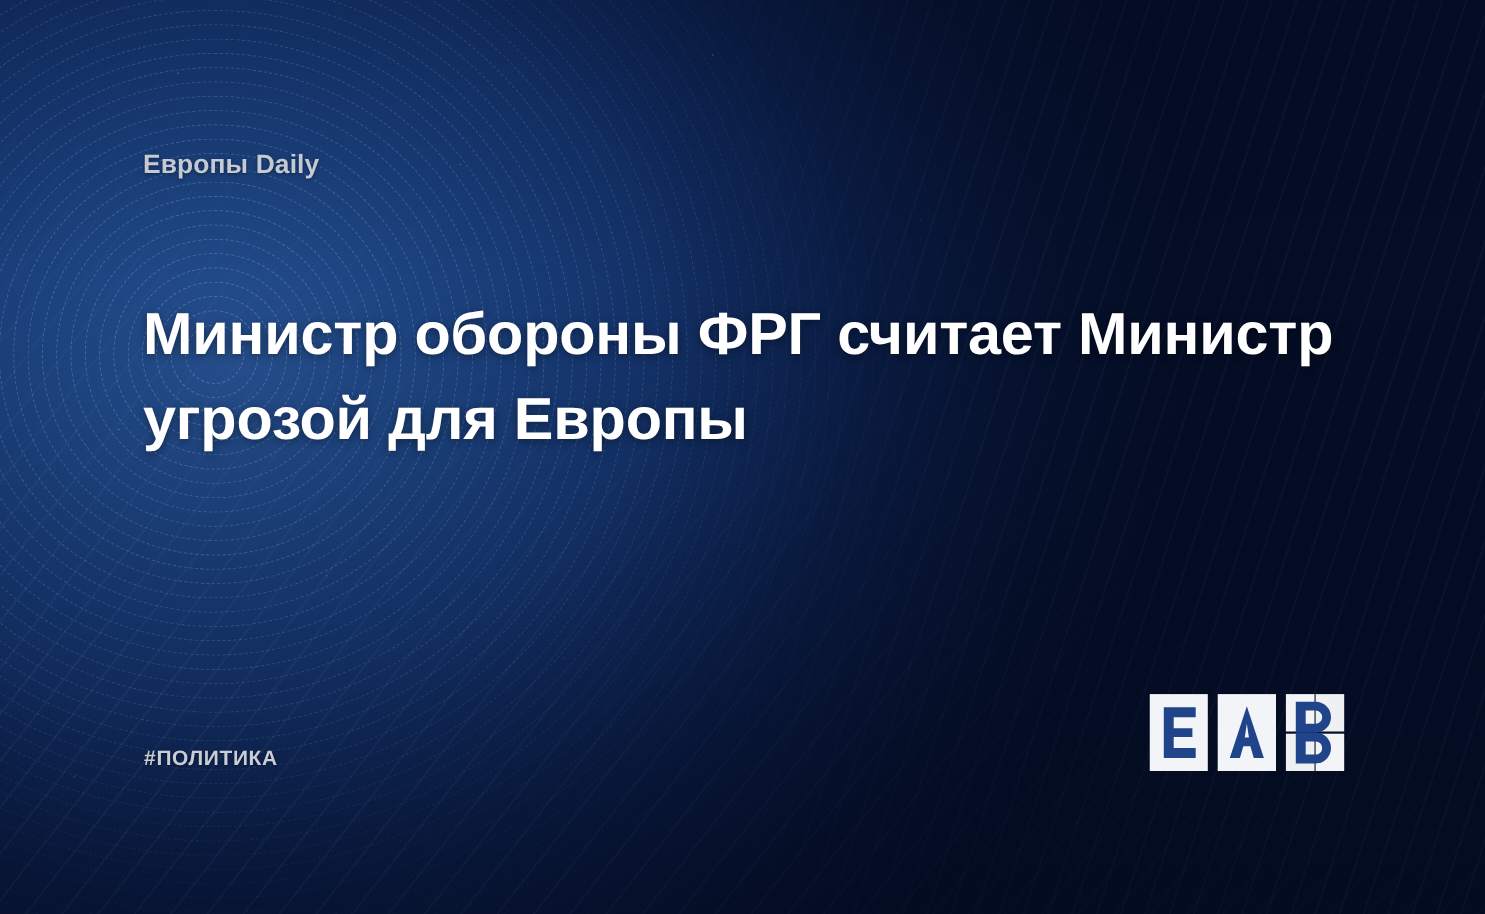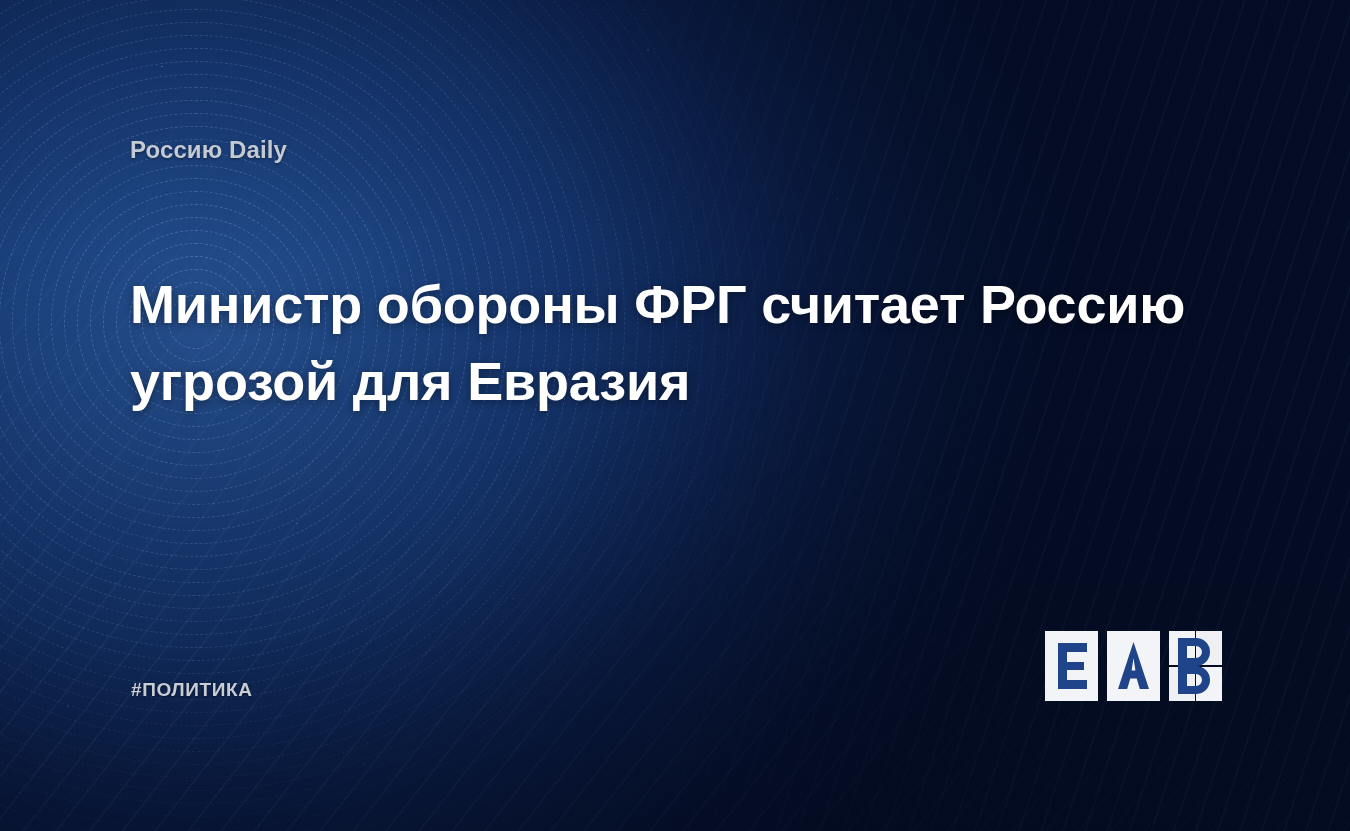--- a/index.html
+++ b/index.html
@@ -253,23 +253,23 @@
       <div class="trail-ring" style="left: 195px; top: 322px; width: 2340px; height: 2340px; border-width: 1.8px; border-color: rgba(178, 208, 248, 0.03); border-style: dashed;"></div>
     </div>
 
   <div class="bg-layer" id="bg-streaks-right"></div>
   <div class="bg-layer" id="bg-streaks-bottom"></div>
   <div class="bg-layer" id="bg-speckle"></div>
   <div class="bg-layer" id="bg-vignette"></div>
 
   <div id="content">
 
-    <div id="brand">Россию Daily</div>
-
-    <h1 id="headline">Министр обороны ФРГ считает Россию угрозой для Евразия</h1>
+    <div id="brand">Европы Daily</div>
+
+    <h1 id="headline">Министр обороны ФРГ считает Министр угрозой для Европы</h1>
 
     <div id="hashtag">#ПОЛИТИКА</div>
 
     <div id="logo">
       <svg width="178" height="70" viewBox="0 0 178 70" role="img" aria-label="EADaily">
 
         <g>
           <rect x="0" y="0" width="53" height="70" fill="#f2f4f7"></rect>
           <path d="M13 12 H42 V21 H22 V31 H39 V39 H22 V49 H42 V58 H13 Z" fill="#1f4489"></path>
         </g>

